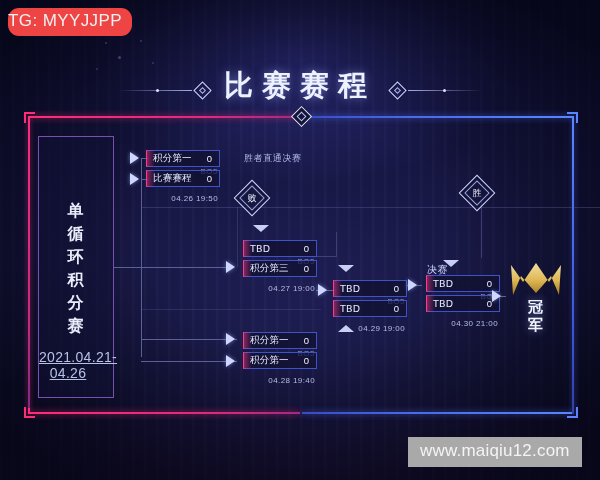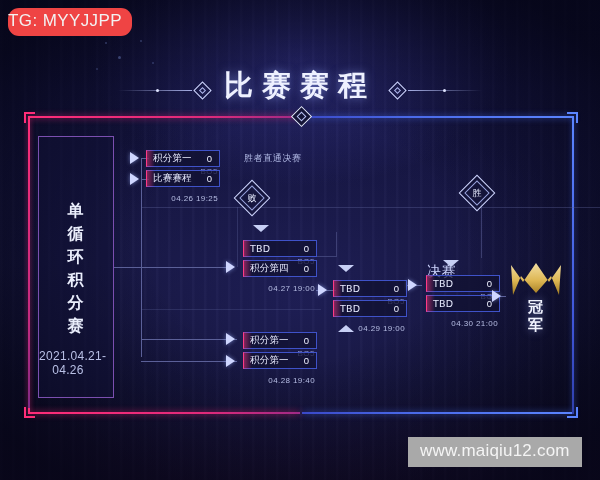--- a/index.html
+++ b/index.html
@@ -95,37 +95,37 @@
     position:absolute; left:38px; top:136px; width:76px; height:262px; z-index:15;
     border:1.2px solid #7b4fb0; background:rgba(18,18,56,.45);
   }
   #lp-title{
     position:absolute; left:0; right:0; top:62px;
     text-align:center; color:#eaeefc; font-family:"DejaVu Serif", serif;
     font-size:16px; font-weight:700; line-height:23px; letter-spacing:1px;
   }
   #lp-date{
     position:absolute; left:0; right:16px; top:212px; text-align:center;
-    color:#b9c0e6; font-size:12px; letter-spacing:.3px;
+    color:#b9c0e6; font-size:14px; letter-spacing:.3px;text-decoration:underline;
   }
 
   
   .ln{ position:absolute; background:#5b6098; z-index:12; }
   .ln.h{ height:1px; }
   .ln.v{ width:1px; }
 
   
   .match{ position:absolute; z-index:18; }
   .bo{
     position:absolute; right:2px; top:-11px;
     color:#8e97cf; font-size:8px; letter-spacing:.5px;margin-top:28px;
   }
   .stage-lbl{
     position:absolute; left:1px; top:-12px;
-    color:#cfd6ff; font-size:14px; letter-spacing:.5px;
+    color:#cfd6ff; font-size:10px; letter-spacing:.5px;
   }
   .row{
     position:relative; width:100%; height:17px; margin-bottom:3px;
     border:1.2px solid #3f52c8;
     border-left-color:#ff3a86;
     background:rgba(16,16,48,.72);
     display:flex; align-items:center;
   }
   .row::before{
     content:""; position:absolute; left:-1.2px; top:-1.2px; bottom:-1.2px; width:9px;
@@ -301,31 +301,31 @@
   <div class="match" style="left:146px;top:150px;width:74px;">
     <div class="bo">BO5</div>
     <div class="row">
       <span class="team">积分第一</span>
       <span class="score">0</span>
     </div>
     <div class="row">
       <span class="team">比赛赛程</span>
       <span class="score">0</span>
     </div>
-    <div class="dt">04.26  19:25</div>
+    <div class="dt">04.26  19:50</div>
   </div>
 
   <div class="match" style="left:243px;top:240px;width:74px;">
     <div class="bo">BO5</div>
     <div class="row">
       <span class="team">TBD</span>
       <span class="score">0</span>
     </div>
     <div class="row">
-      <span class="team">积分第四</span>
+      <span class="team">积分第三</span>
       <span class="score">0</span>
     </div>
     <div class="dt">04.27  19:00</div>
   </div>
 
   <div class="match" style="left:243px;top:332px;width:74px;">
     <div class="bo">BO5</div>
     <div class="row">
       <span class="team">积分第一</span>
       <span class="score">0</span>

